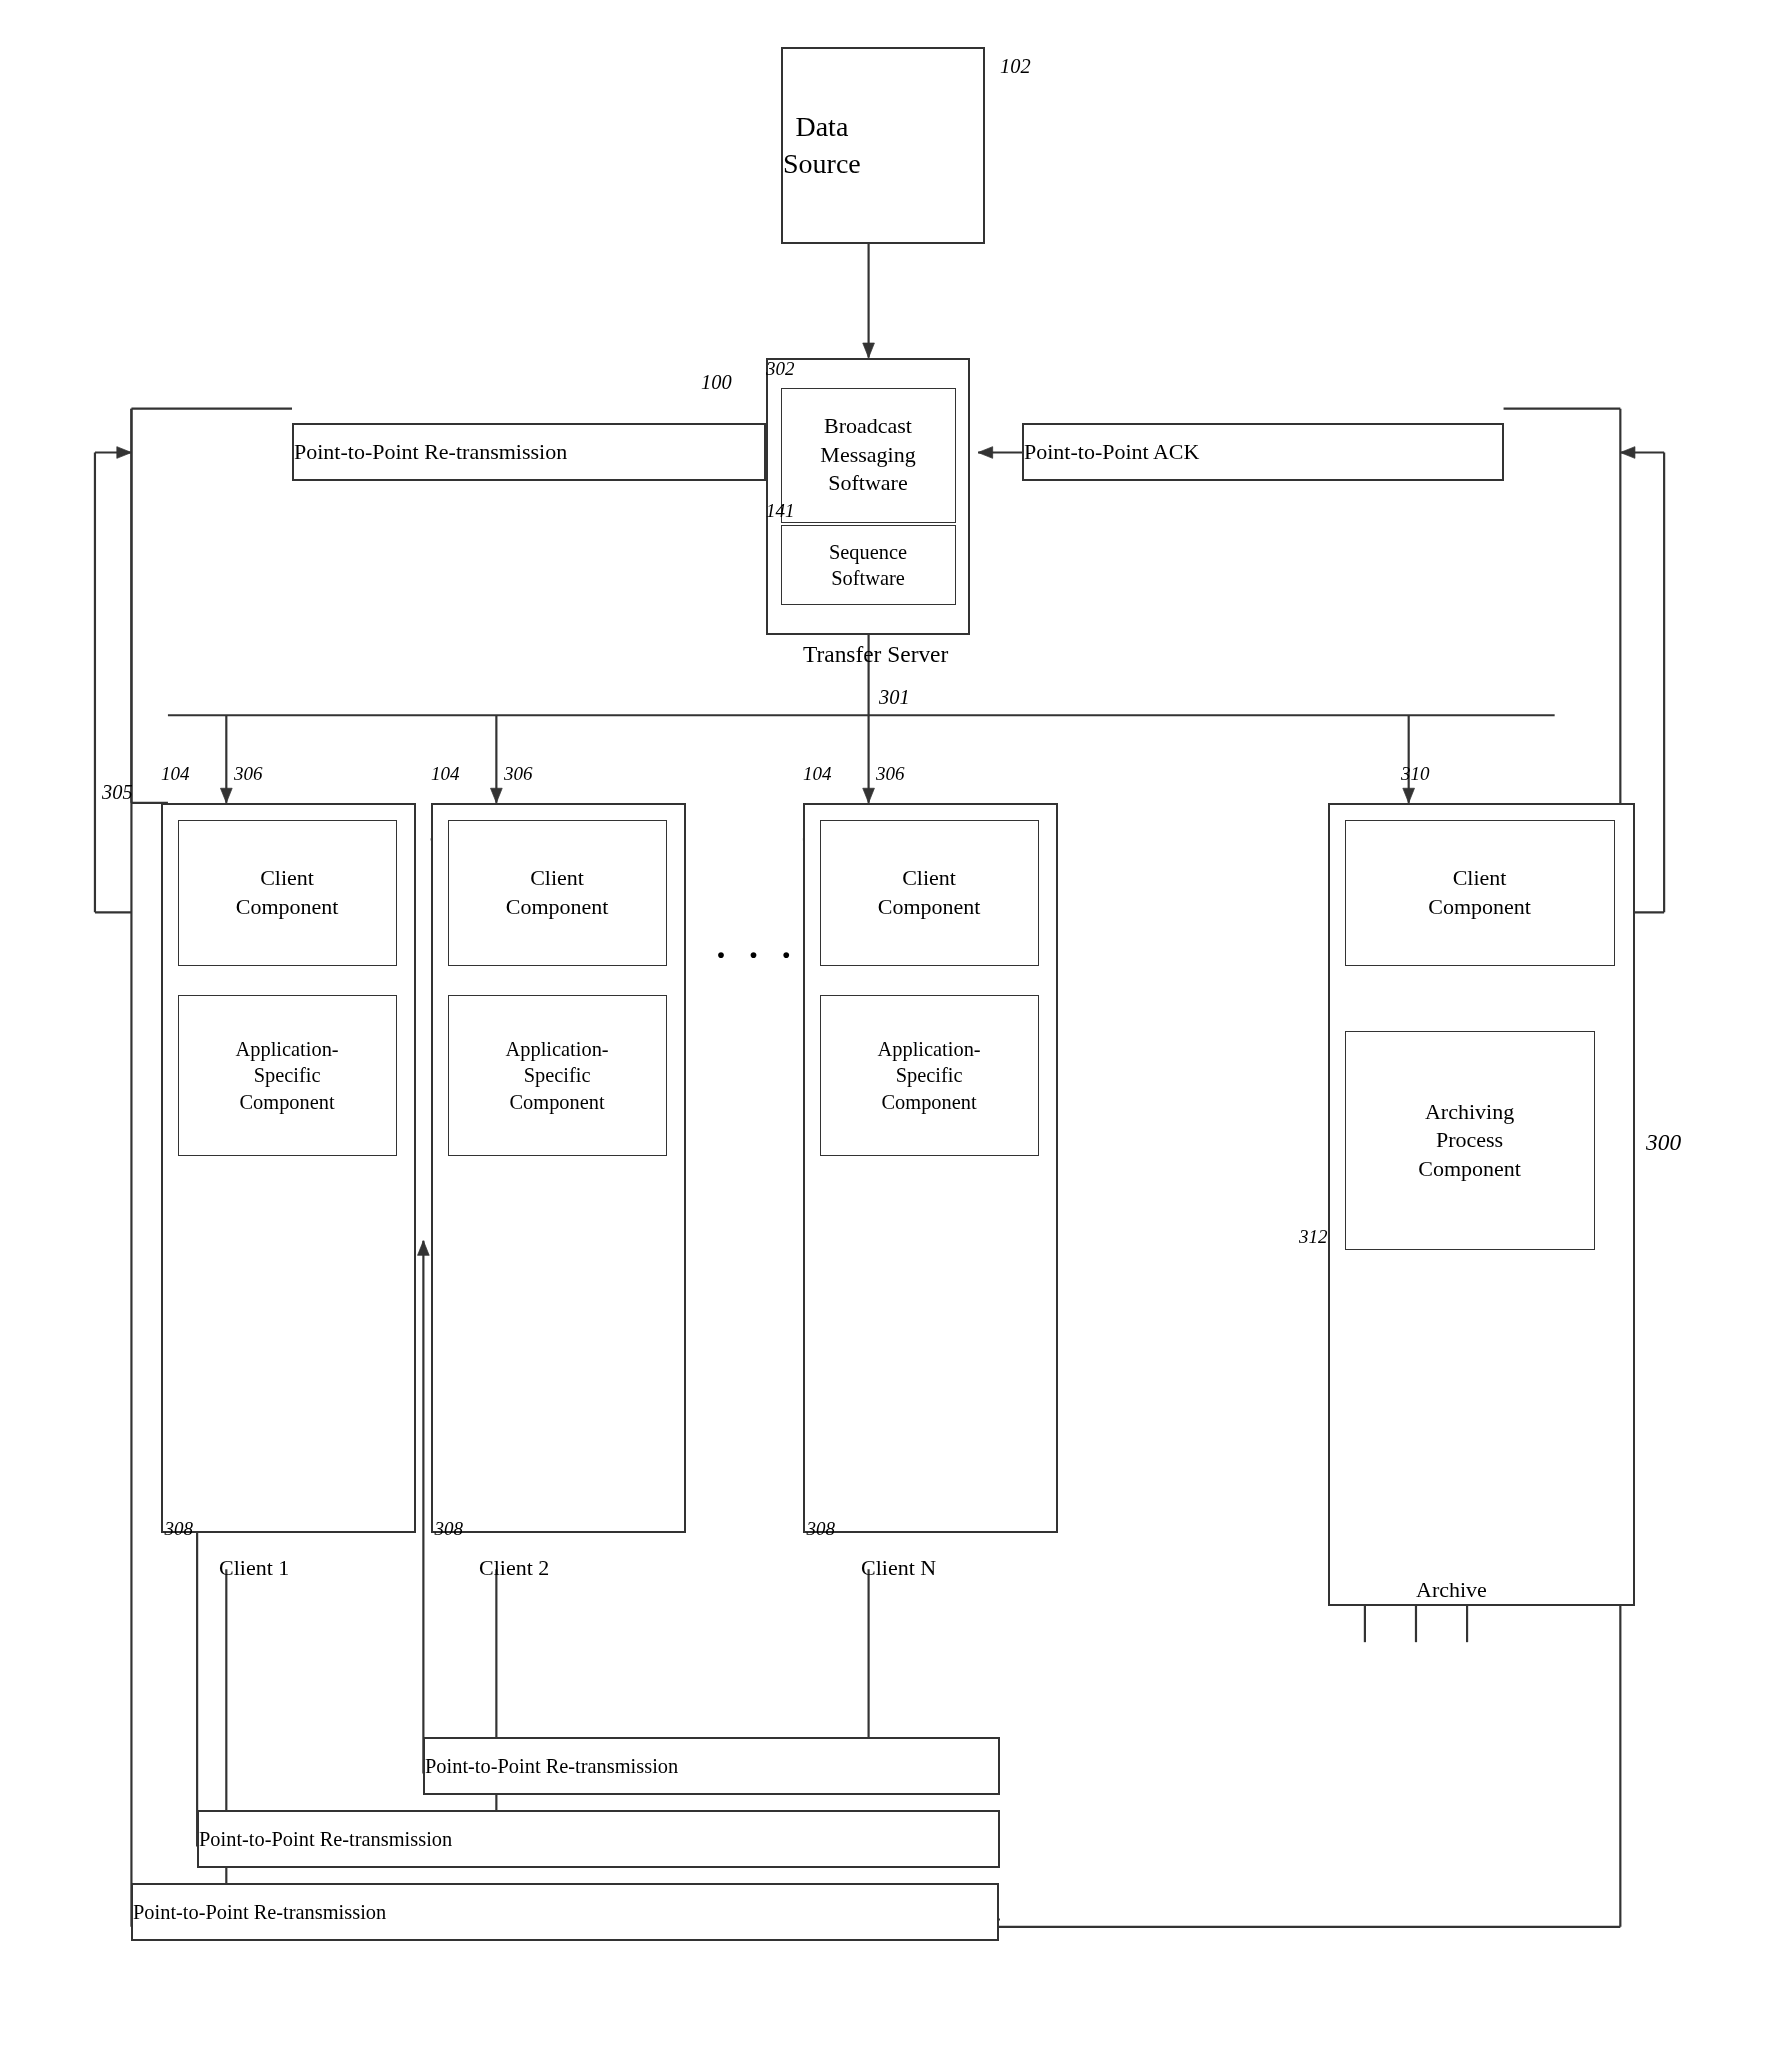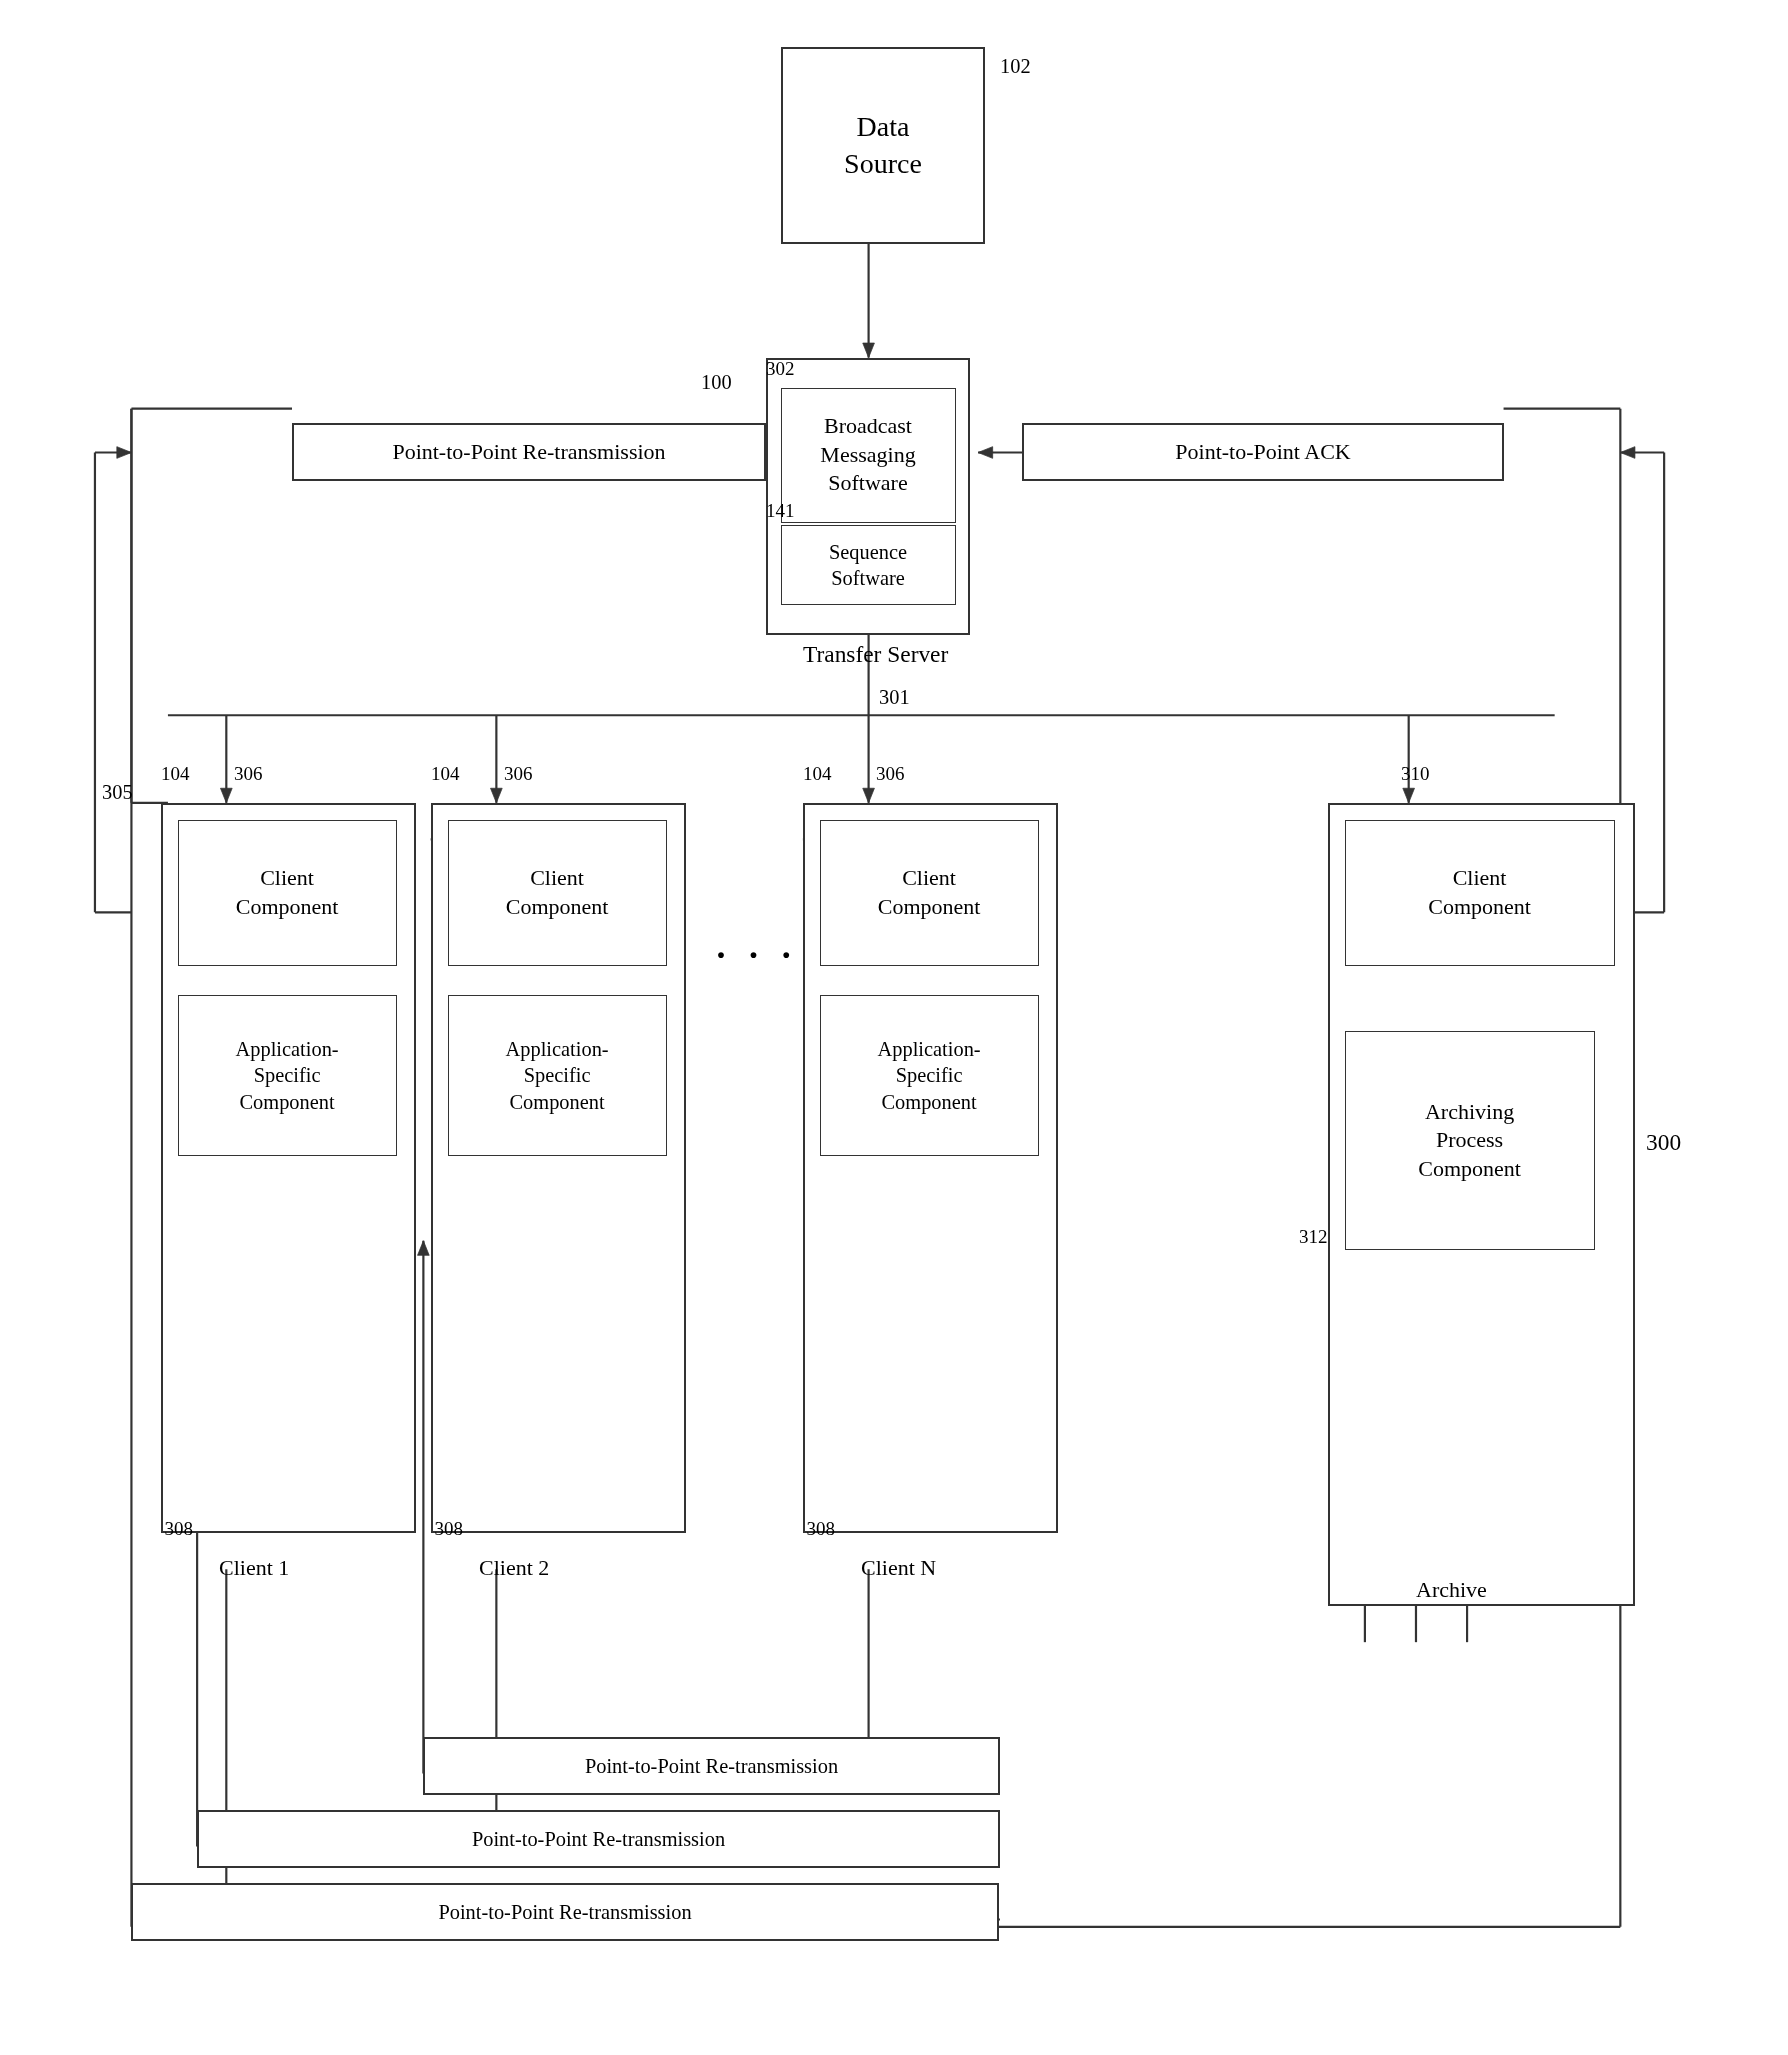--- a/index.html
+++ b/index.html
@@ -15,21 +15,21 @@
       position: relative;
       width: 1789px;
       height: 2056px;
     }
     .box {
       position: absolute;
       border: 2.2px solid #333;
       background: #fff;
       display: flex;
       align-items: center;
-      justify-content: center;
+      justify-content: flex-start;
       text-align: center;
       font-size: 23.4px;
       line-height: 1.3;
     }
     .box-inner {
       position: absolute;
       border: 1.5px solid #333;
       background: #fff;
       display: flex;
       align-items: center;
@@ -40,20 +40,21 @@
     }
     .label {
       position: absolute;
       font-size: 22px;
       text-align: center;
       background: transparent;
     }
     .ref-num {
       position: absolute;
       font-size: 20.4px;
+      font-style: italic;
     }
     svg.lines {
       position: absolute;
       top: 0;
       left: 0;
       width: 1789px;
       height: 2056px;
       pointer-events: none;
     }
     line, path, polyline {

